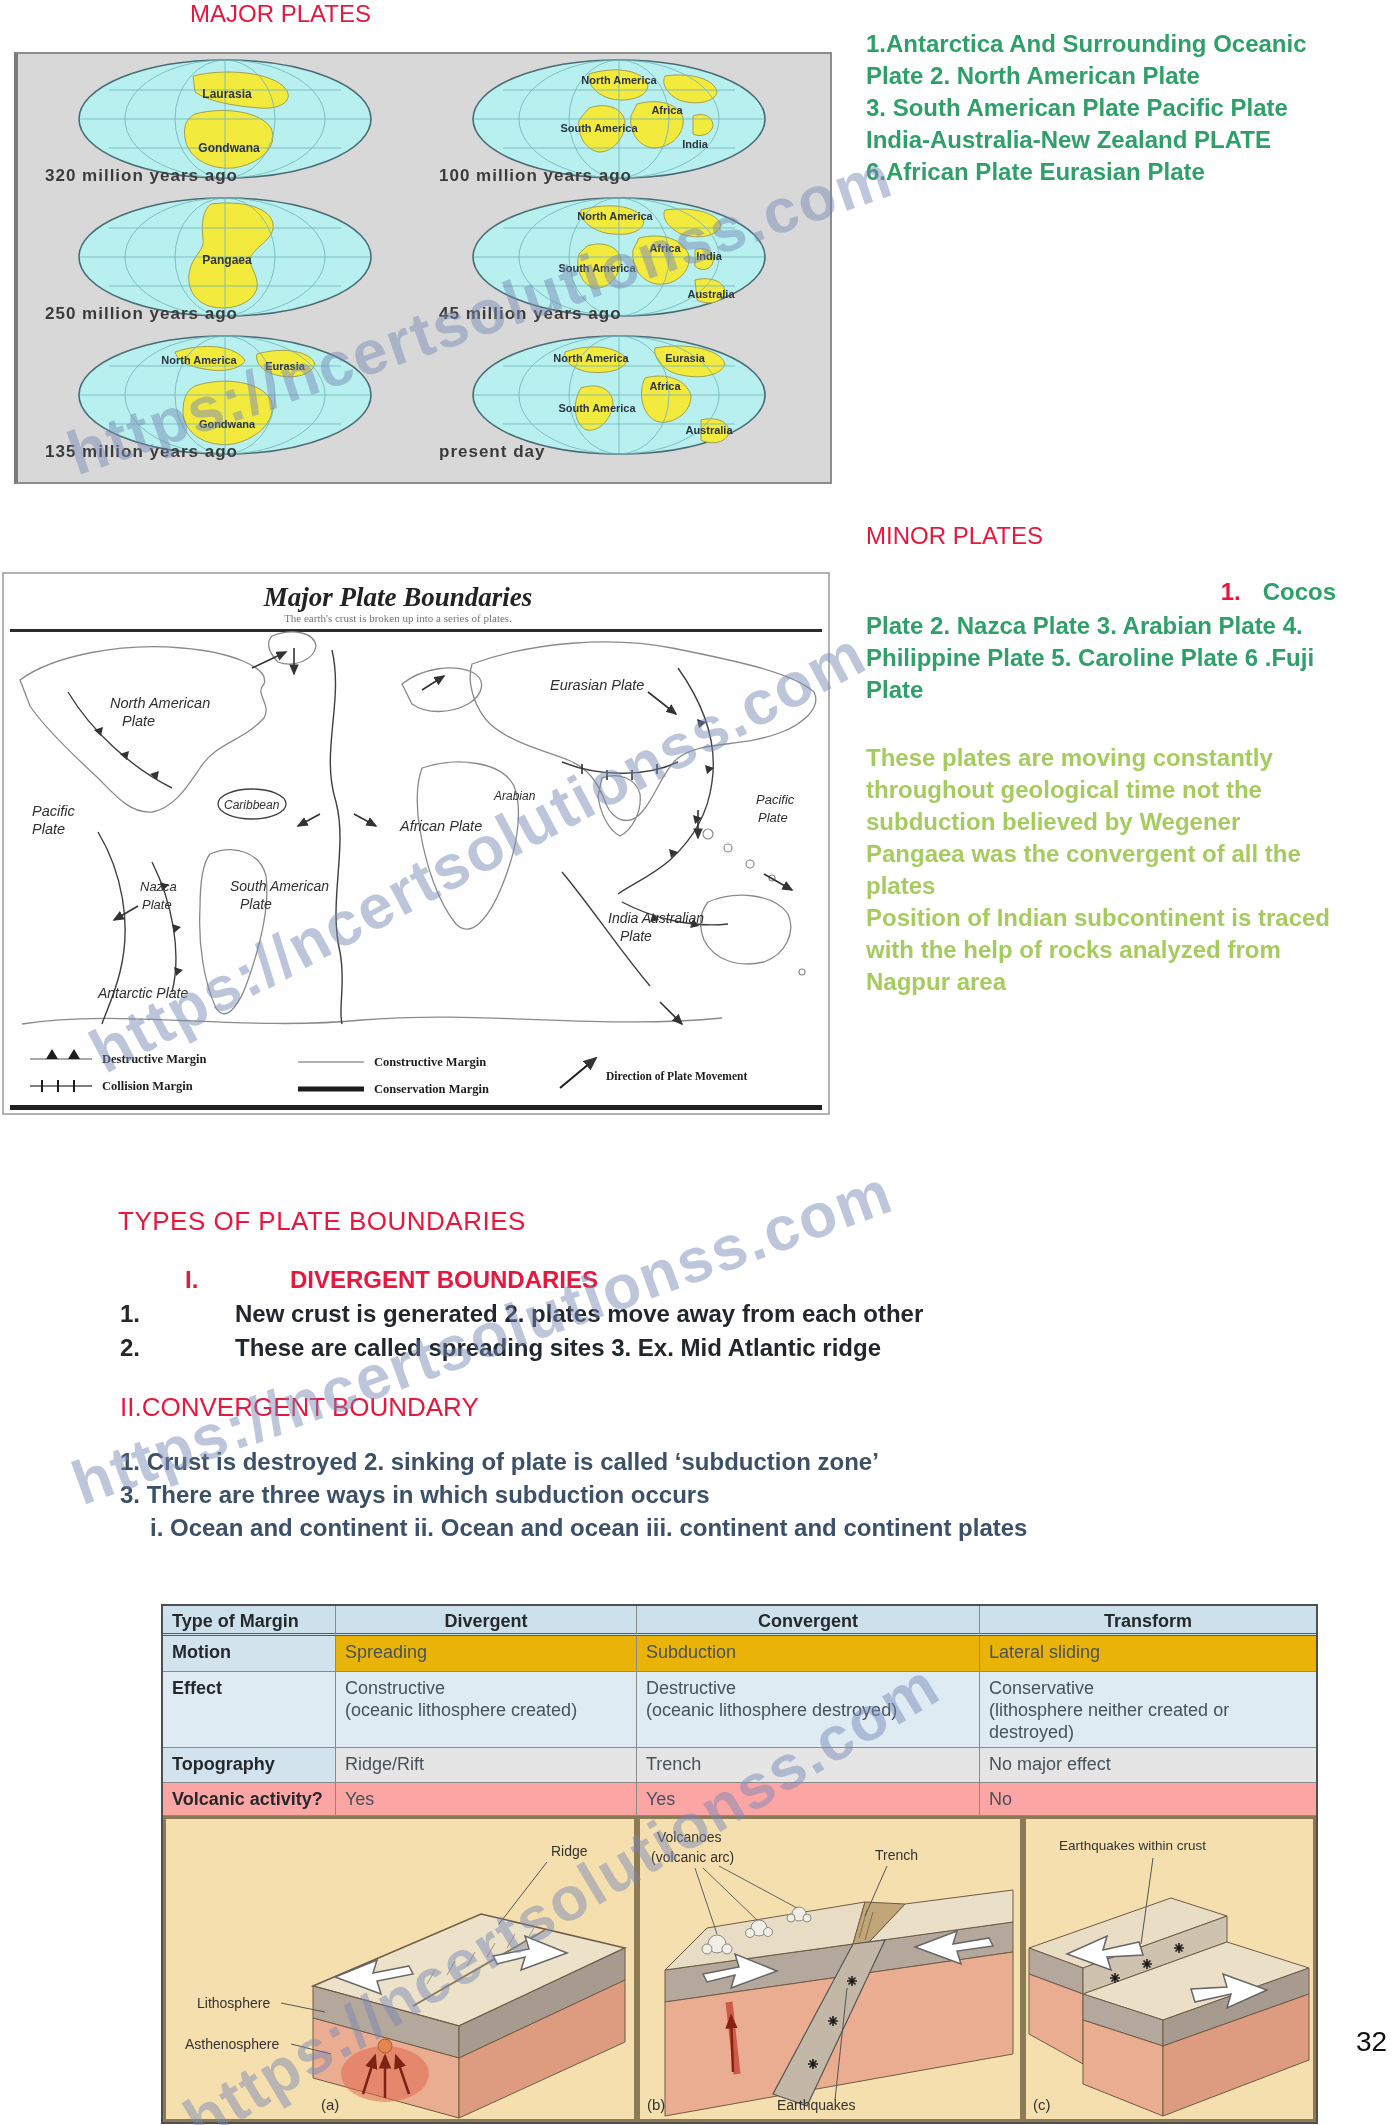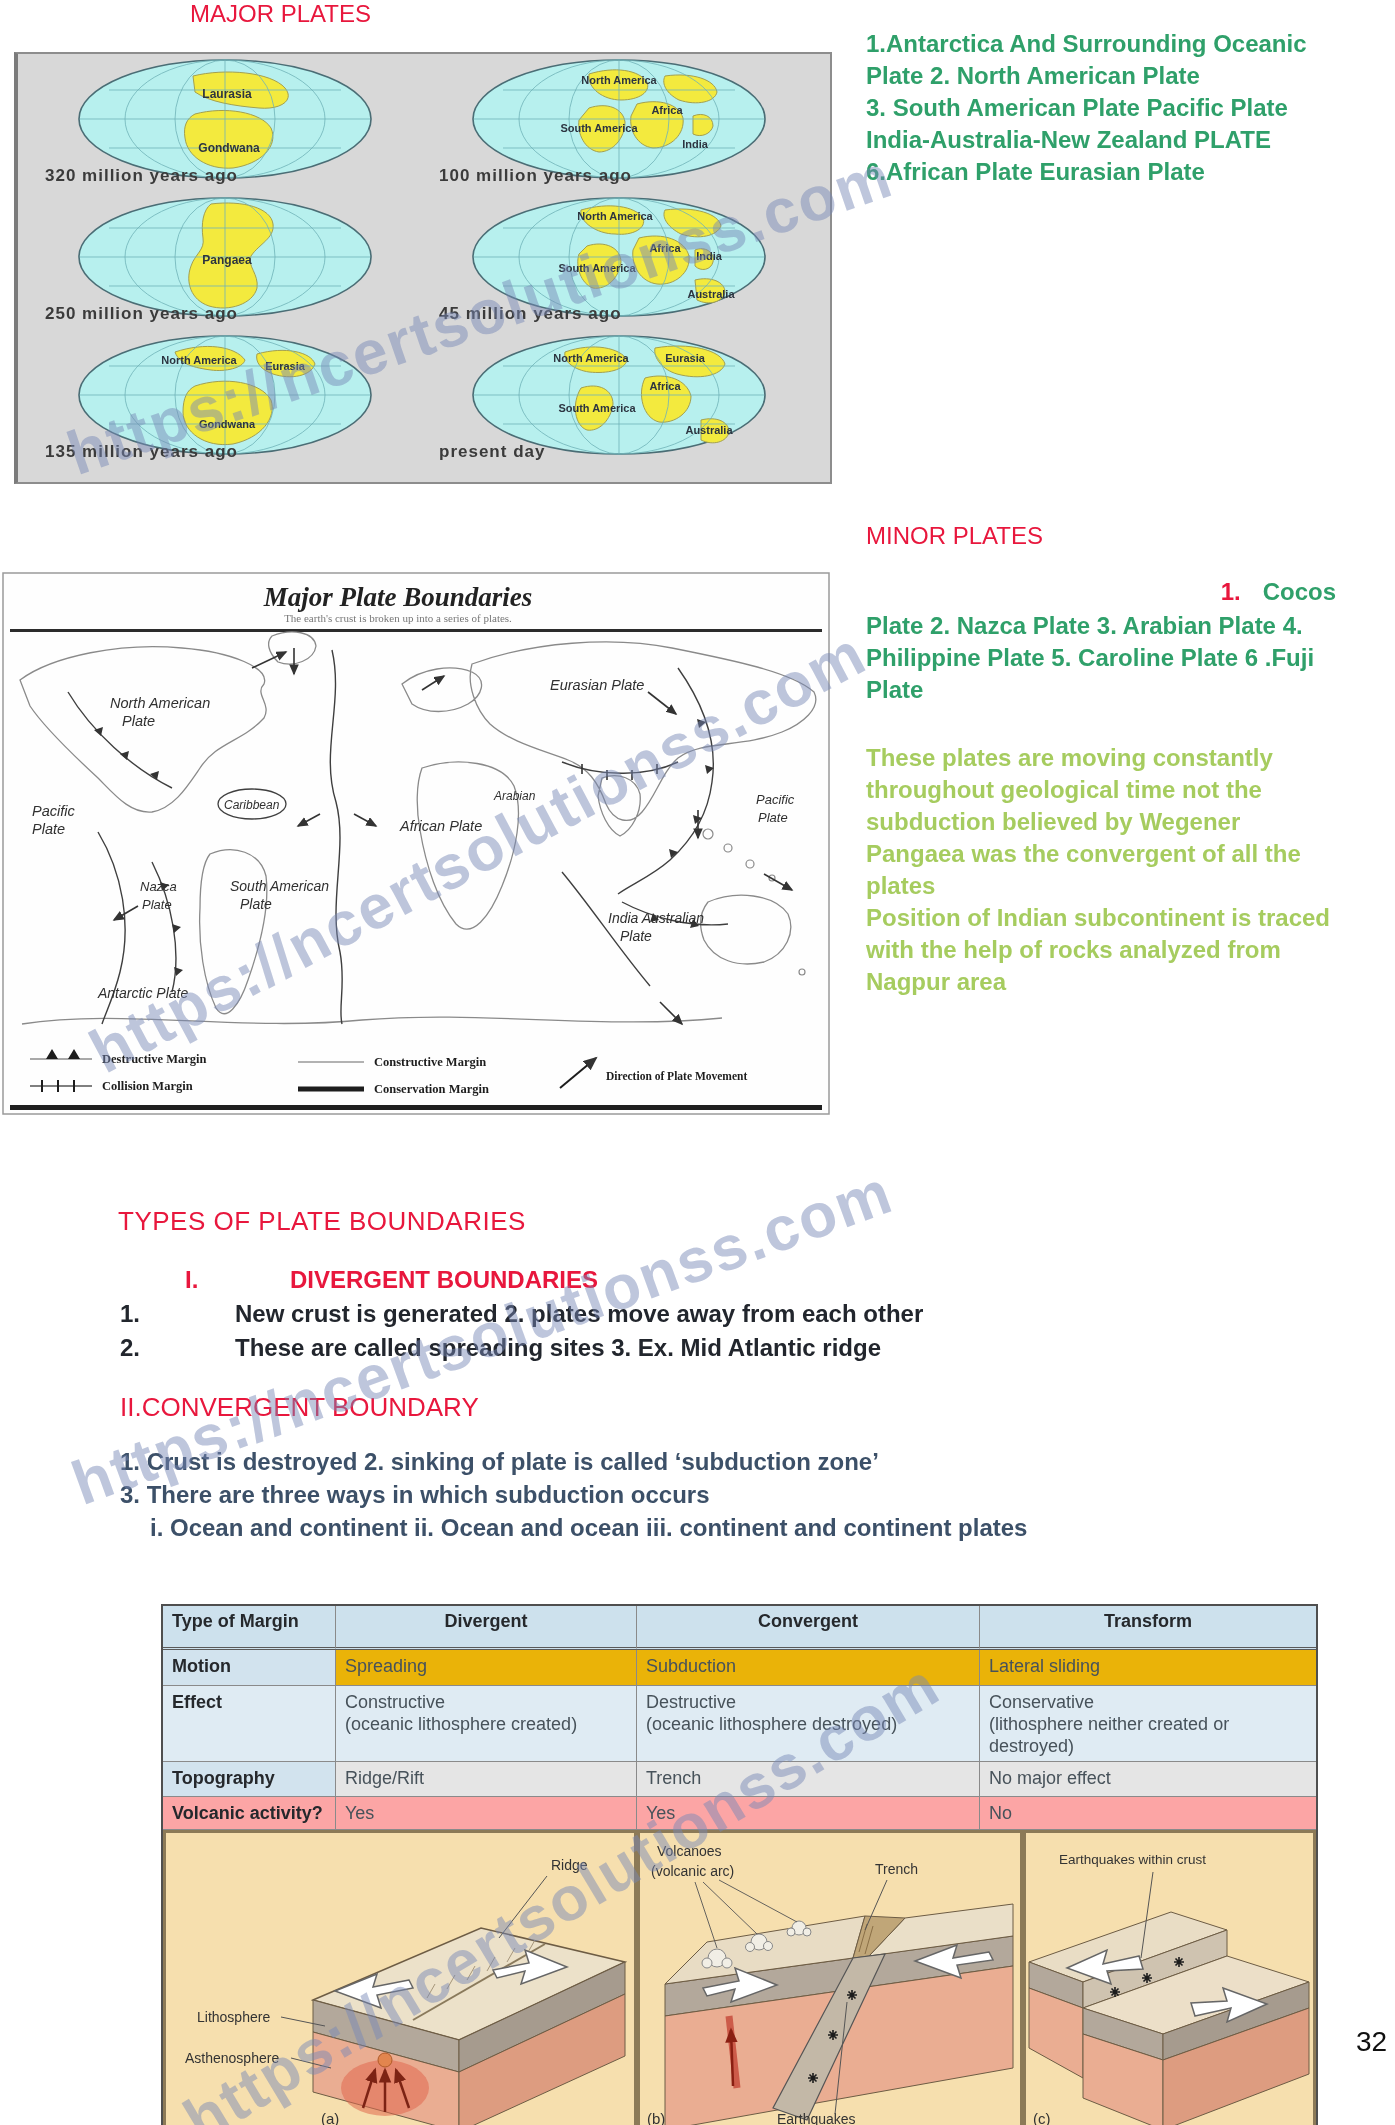--- a/index.html
+++ b/index.html
@@ -23,21 +23,21 @@
         color:#3b3b3b;letter-spacing:1px;line-height:24px;}
   .mapfig{position:absolute;left:2px;top:572px;width:828px;height:543px;}
   .blk-item{position:absolute;display:flex;color:#22262d;font-weight:600;font-size:24px;}
   .blk-item .no{width:115px;flex:none;}
   .navy-line{position:absolute;color:#3c5068;font-weight:600;font-size:24px;white-space:nowrap;}
   .ptable{position:absolute;left:161px;top:1604px;width:1153px;display:grid;
           grid-template-columns:173px 301px 343px 336px;border:2px solid #4f4f4f;background:#fff;}
   .cell{box-sizing:border-box;border-right:1px solid #8a8a8a;border-bottom:1px solid #8a8a8a;
         font-size:18px;color:#47525a;padding:5px 9px;overflow:hidden;line-height:22px;}
   .cell.last{border-right:none;}
-  .th{font-weight:bold;color:#25282c;text-align:center;background:#cde1ed;height:44px;
+  .th{font-weight:bold;color:#25282c;text-align:center;background:#cde1ed;height:30px;
       border-bottom:3px double #5a5a5a;padding-top:4px;}
   .th.first{text-align:left;}
   .lbl{font-weight:bold;color:#25282c;background:#d2e3ee;}
   .rA{background:#eab308;height:36px;}
   .rB{background:#dfebf3;height:76px;}
   .rC{background:#e5e5e5;height:35px;}
   .rD{background:#fca5a5;height:33px;}
   .lbl.rA,.lbl.rC{background:#d2e3ee;}
   .diagrow{grid-column:1/5;height:306px;position:relative;background:#f6dfae;border-bottom:none;}
   .panel{position:absolute;top:0;height:306px;}

